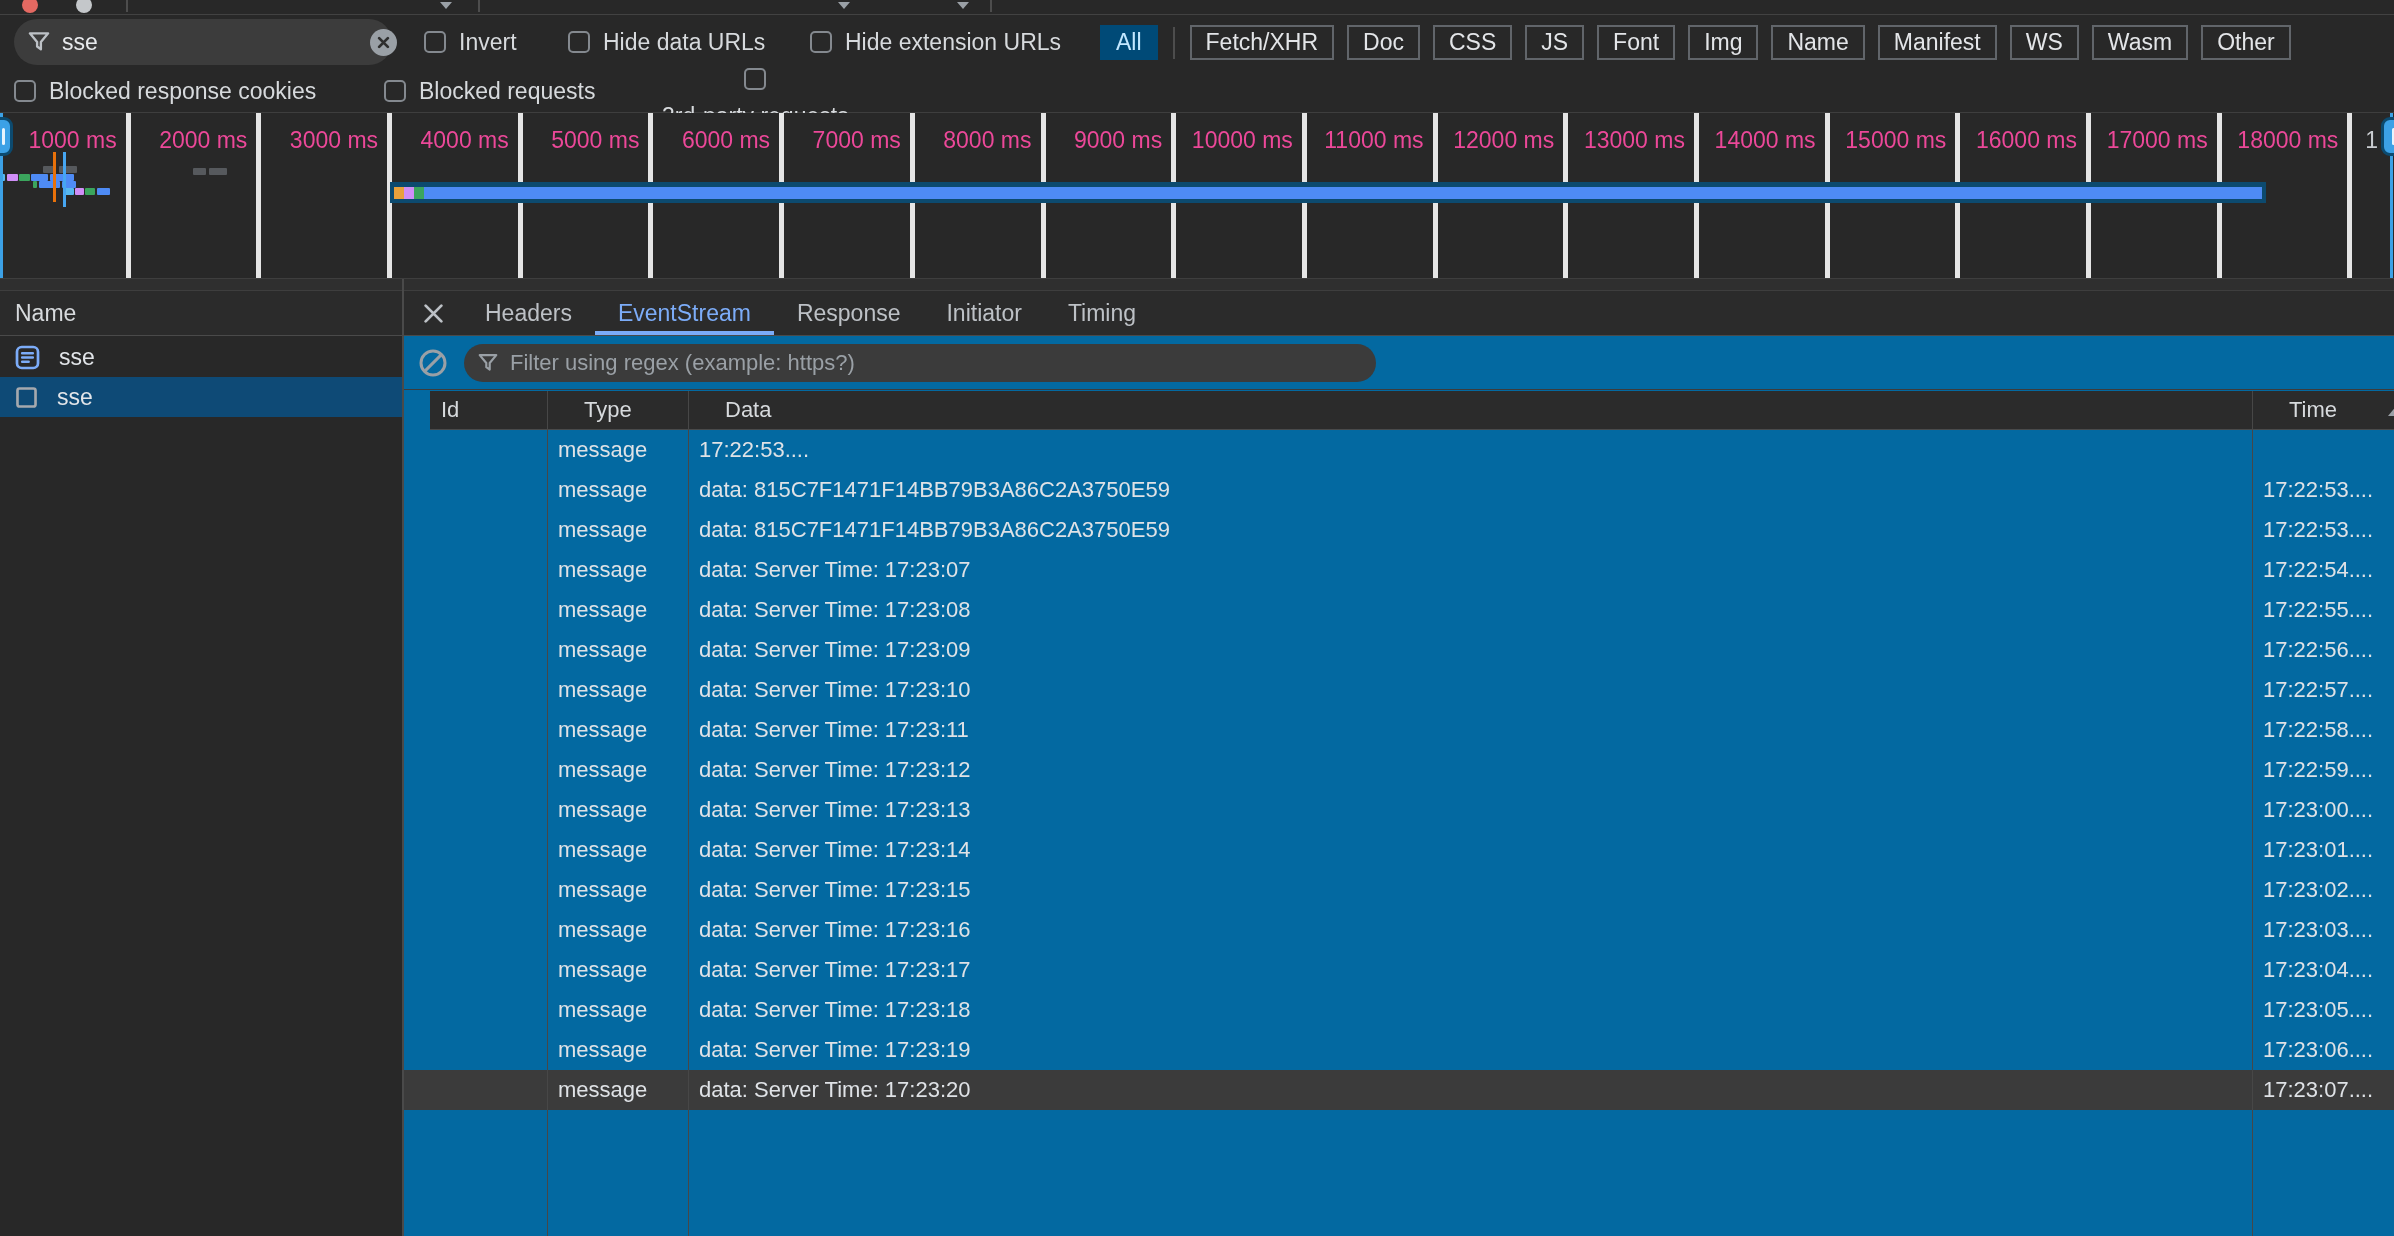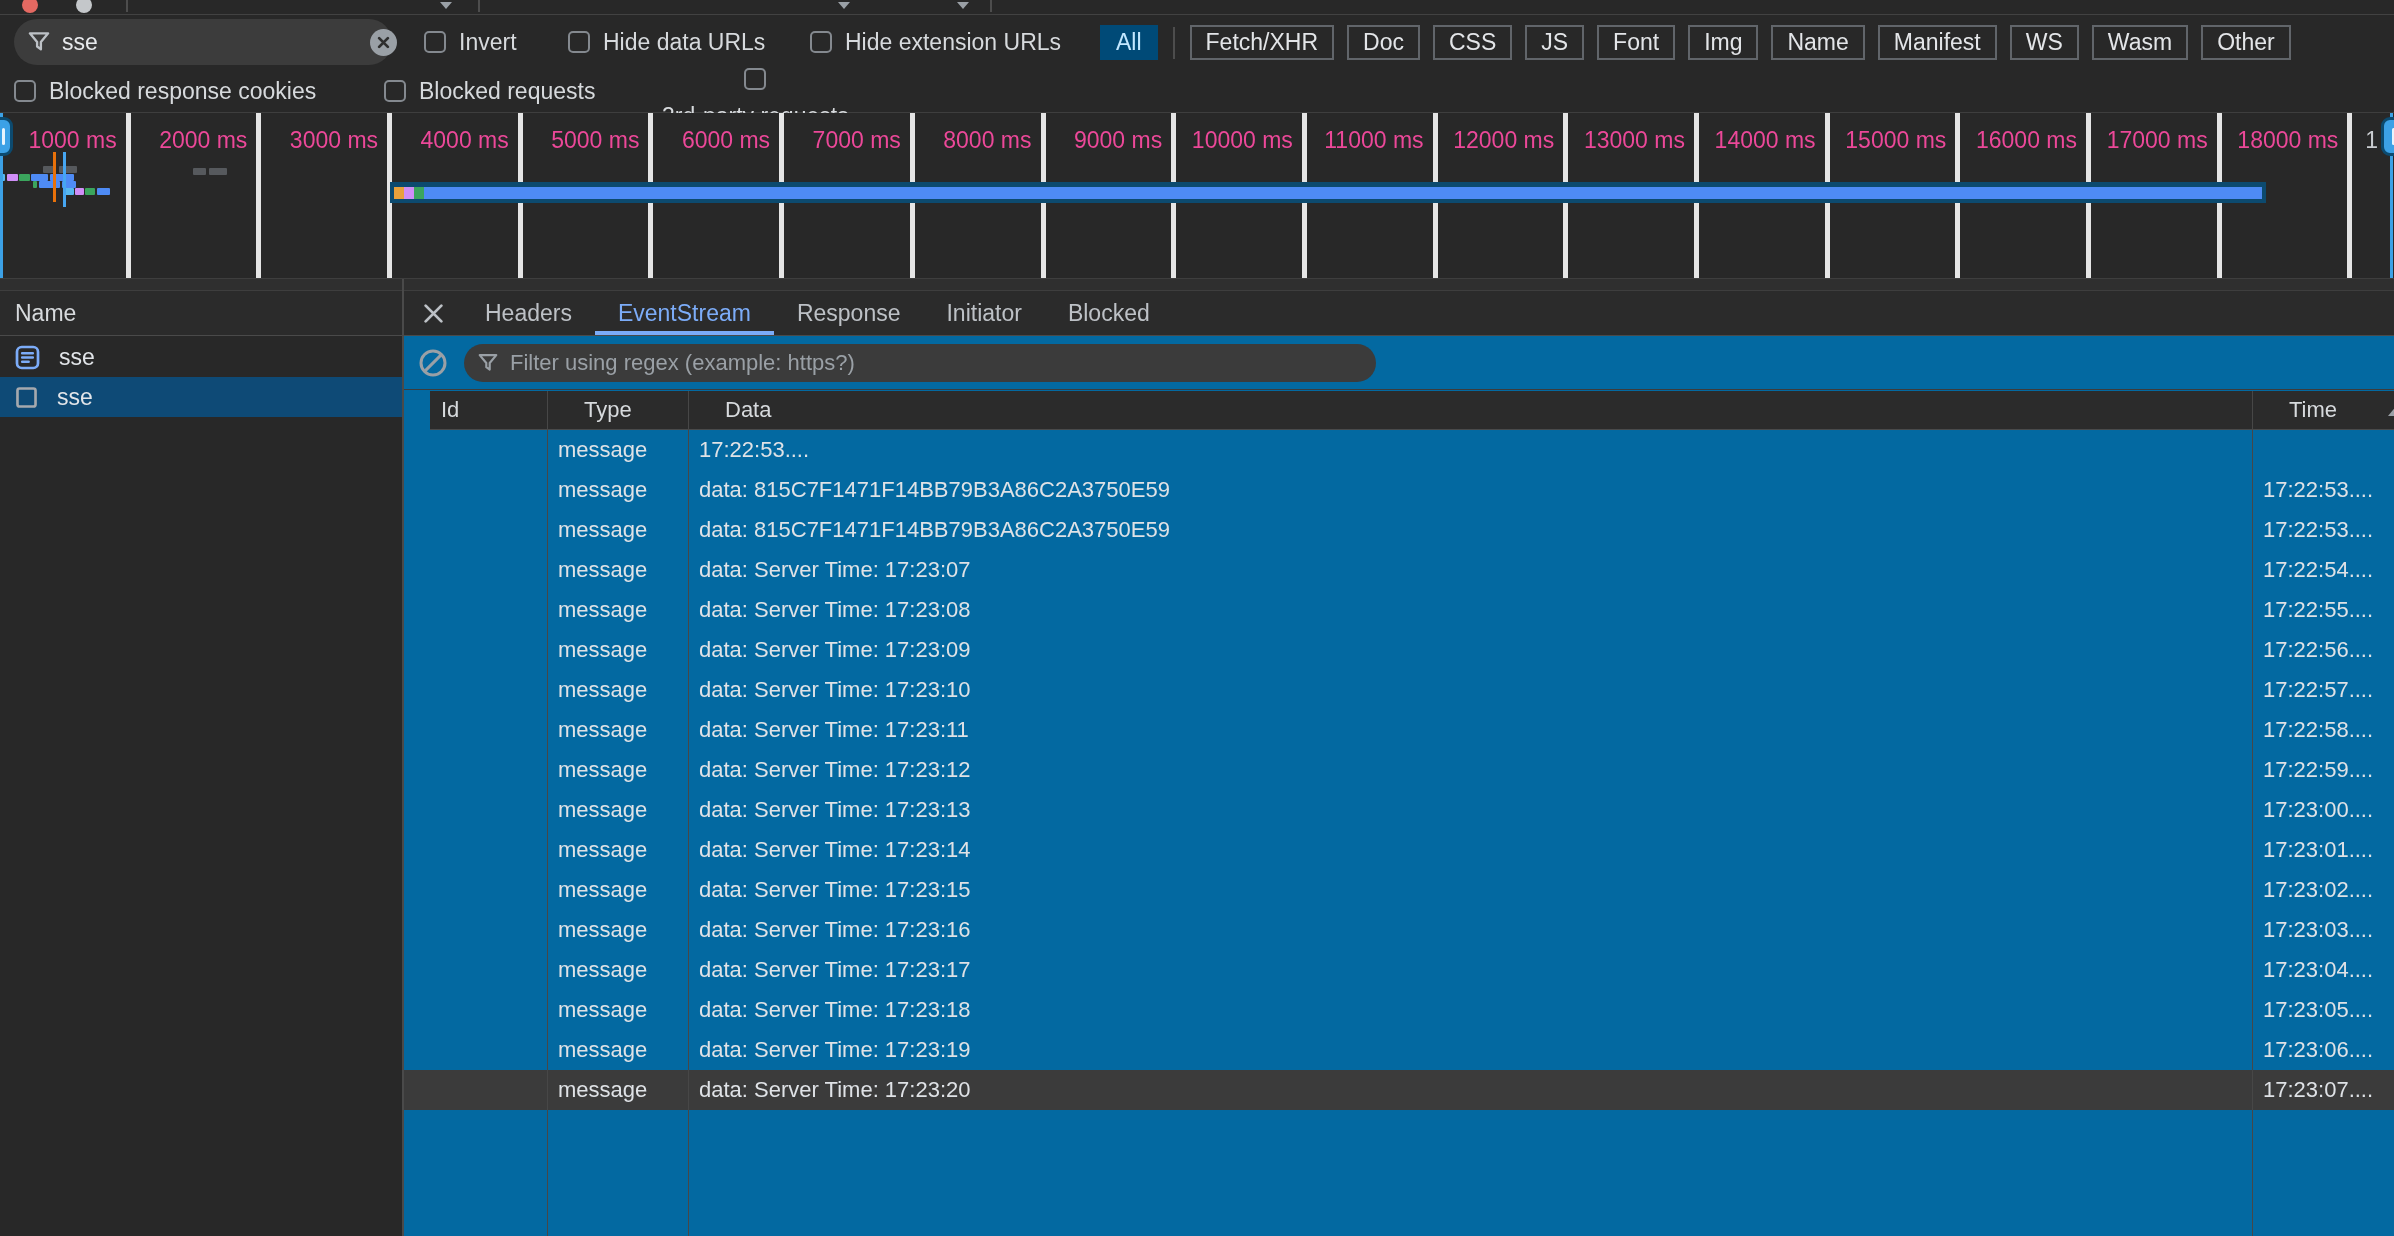--- a/index.html
+++ b/index.html
@@ -274,21 +274,21 @@
       <div id="close-btn">
         <svg width="21" height="21" viewBox="0 0 12 12">
             <path d="M1.5 1.5l9 9M10.5 1.5l-9 9" stroke="#bdc1c6" stroke-width="1.6" stroke-linecap="round"></path>
           </svg>
       </div>
       <div id="tabs" style="display:flex;align-items:stretch;">
           <div class="tab">Headers</div>
           <div class="tab active">EventStream</div>
           <div class="tab">Response</div>
           <div class="tab">Initiator</div>
-          <div class="tab">Blocked</div>
+          <div class="tab">Timing</div>
         </div>
     </div>
 
     <div id="es-filter-row">
       <span>
         <svg width="30" height="30" viewBox="0 0 20 20">
             <circle cx="10" cy="10" r="8" fill="none" stroke="#9aa0a6" stroke-width="2"></circle>
             <path d="M4.6 15.4L15.4 4.6" stroke="#9aa0a6" stroke-width="2"></path>
           </svg>
       </span>

